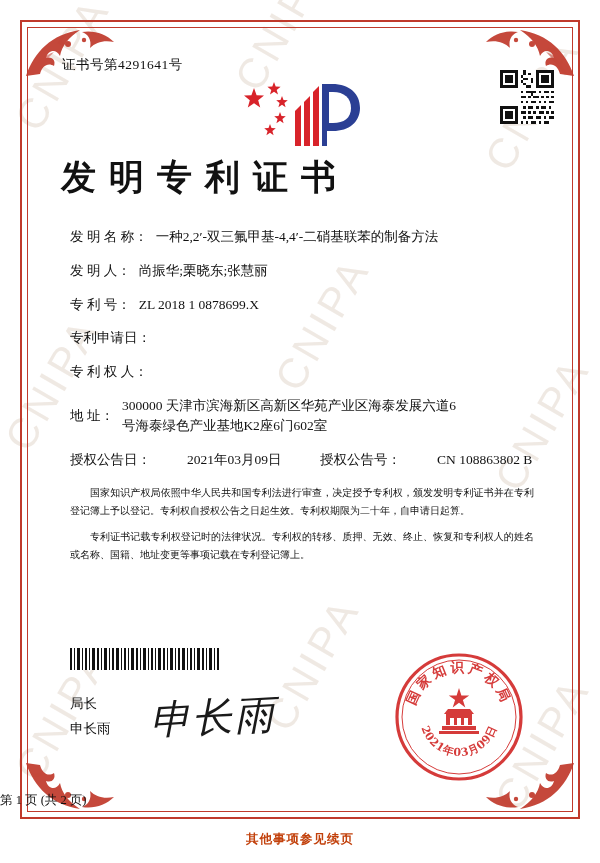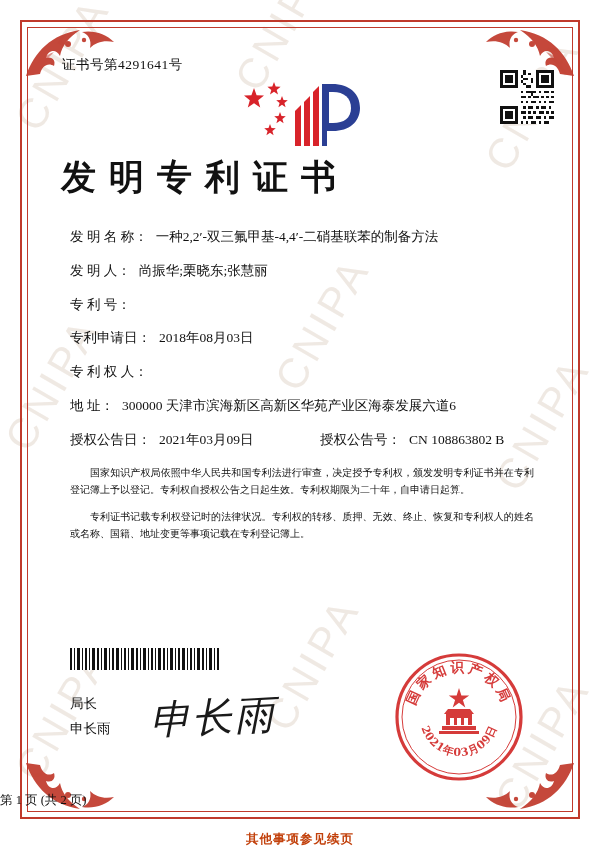--- a/index.html
+++ b/index.html
@@ -134,20 +134,21 @@
     margin-left: 8px;
     flex: 1 1 auto;
   }
   .row .value .line2 { display: block; margin-left: 0; }
 
   .row.split { display: flex; }
   .row.split .half {
     display: flex;
     flex: 0 0 50%;
     box-sizing: border-box;
+    gap: 28px;
   }
   .row.split .half.right { padding-left: 14px; }
 
   .paras {
     margin-top: 14px;
     padding-left: 22px;
     padding-right: 18px;
     font-size: 10px;
     color: #111;
     line-height: 1.75;
@@ -344,32 +345,33 @@
     <div class="row">
       <span class="label">发 明 名 称：</span>
       <span class="value">一种2,2′-双三氟甲基-4,4′-二硝基联苯的制备方法</span>
     </div>
     <div class="row">
       <span class="label">发 明 人：</span>
       <span class="value">尚振华;栗晓东;张慧丽</span>
     </div>
     <div class="row">
       <span class="label">专 利 号：</span>
+      <span class="value">ZL 2018 1 0878699.X</span>
     </div>
     <div class="row">
       <span class="label">专利申请日：</span>
-      <span class="value">2018年08月03日</span>
     </div>
     <div class="row">
       <span class="label">专 利 权 人：</span>
     </div>
     <div class="row">
       <span class="label">地        址：</span>
       <span class="value">
         <span>300000 天津市滨海新区高新区华苑产业区海泰发展六道6</span>
+        <span class="line2">号海泰绿色产业基地K2座6门602室</span>
       </span>
     </div>
     <div class="row split">
       <span class="half">
         <span class="label">授权公告日：</span>
         <span class="value">2021年03月09日</span>
       </span>
       <span class="half right">
         <span class="label">授权公告号：</span>
         <span class="value">CN 108863802 B</span>

